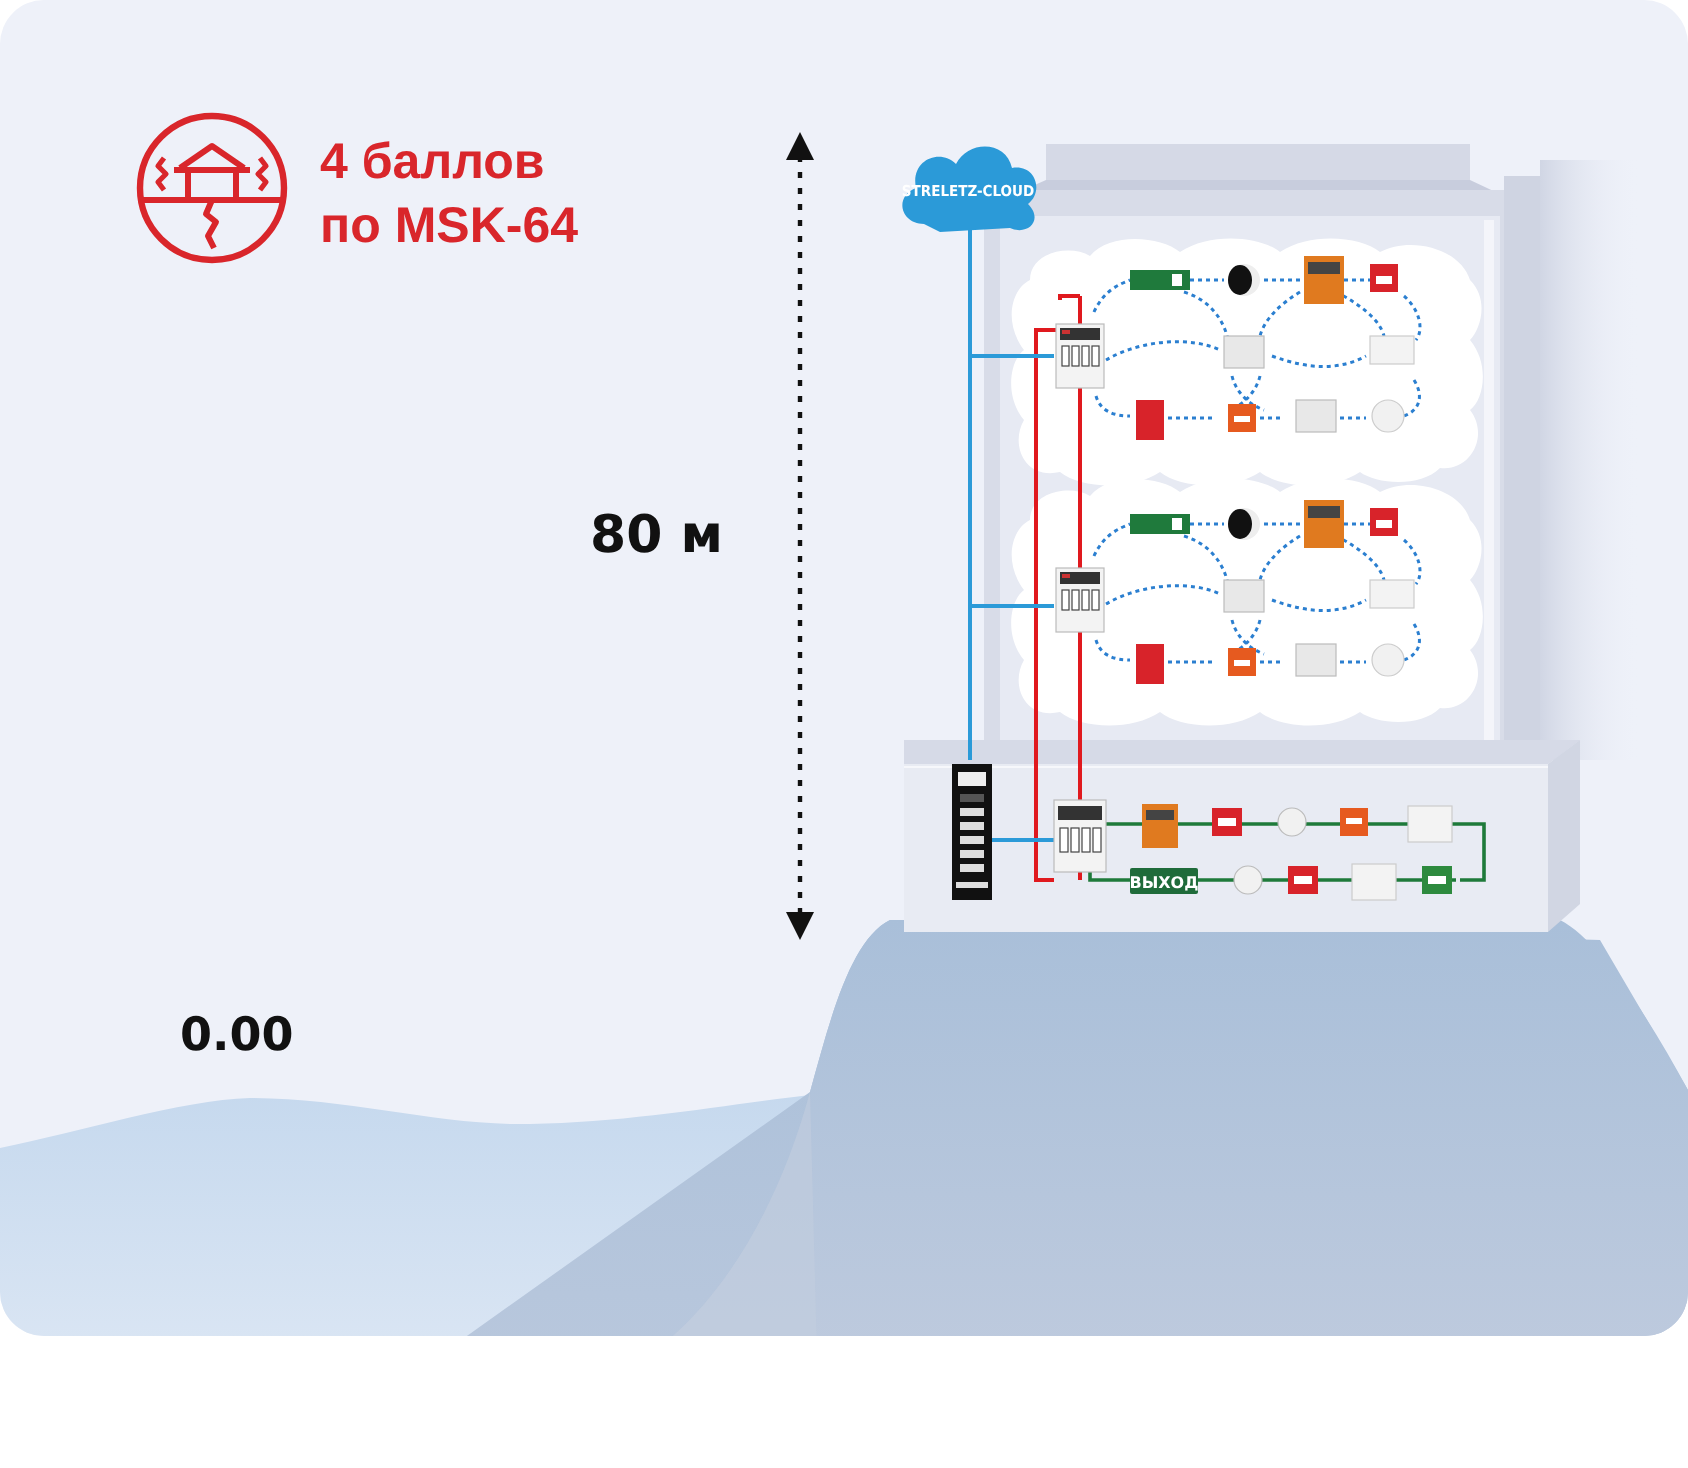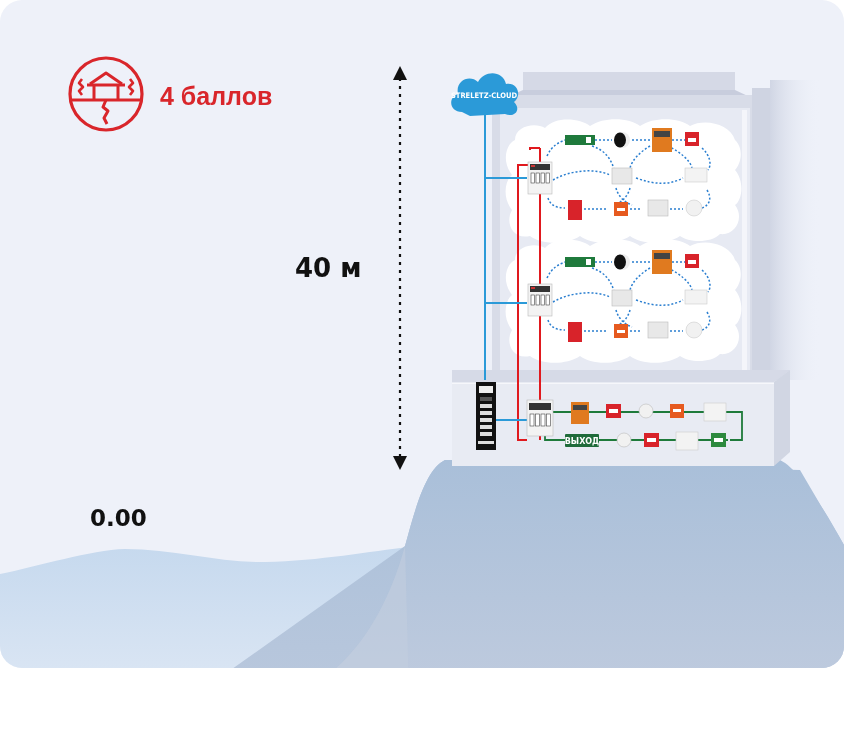--- a/index.html
+++ b/index.html
@@ -301,18 +301,19 @@
         <line x1="21" y1="31" x2="59" y2="31" stroke="#d9262b" stroke-width="3"></line>
         <line x1="28" y1="31" x2="28" y2="46" stroke="#d9262b" stroke-width="3"></line>
         <line x1="52" y1="31" x2="52" y2="46" stroke="#d9262b" stroke-width="3"></line>
         <path d="M40 46 L37 53 L42 57 L38 64 L41 70" fill="none" stroke="#d9262b" stroke-width="3" stroke-linejoin="round"></path>
         <path d="M16 25 L13 29 L17 33 L13 37 L16 41" fill="none" stroke="#d9262b" stroke-width="2.6" stroke-linejoin="round"></path>
         <path d="M64 25 L67 29 L63 33 L67 37 L64 41" fill="none" stroke="#d9262b" stroke-width="2.6" stroke-linejoin="round"></path>
       </svg>
     </span>
     <div class="badge-title">
       <div>4 баллов</div>
+      <div>по MSK-64</div>
     </div>
   </div>
 
-  <div class="height-label">40 м</div>
+  <div class="height-label">80 м</div>
   <div class="zero-label">0.00</div>
 </div>
 
 </body></html>

